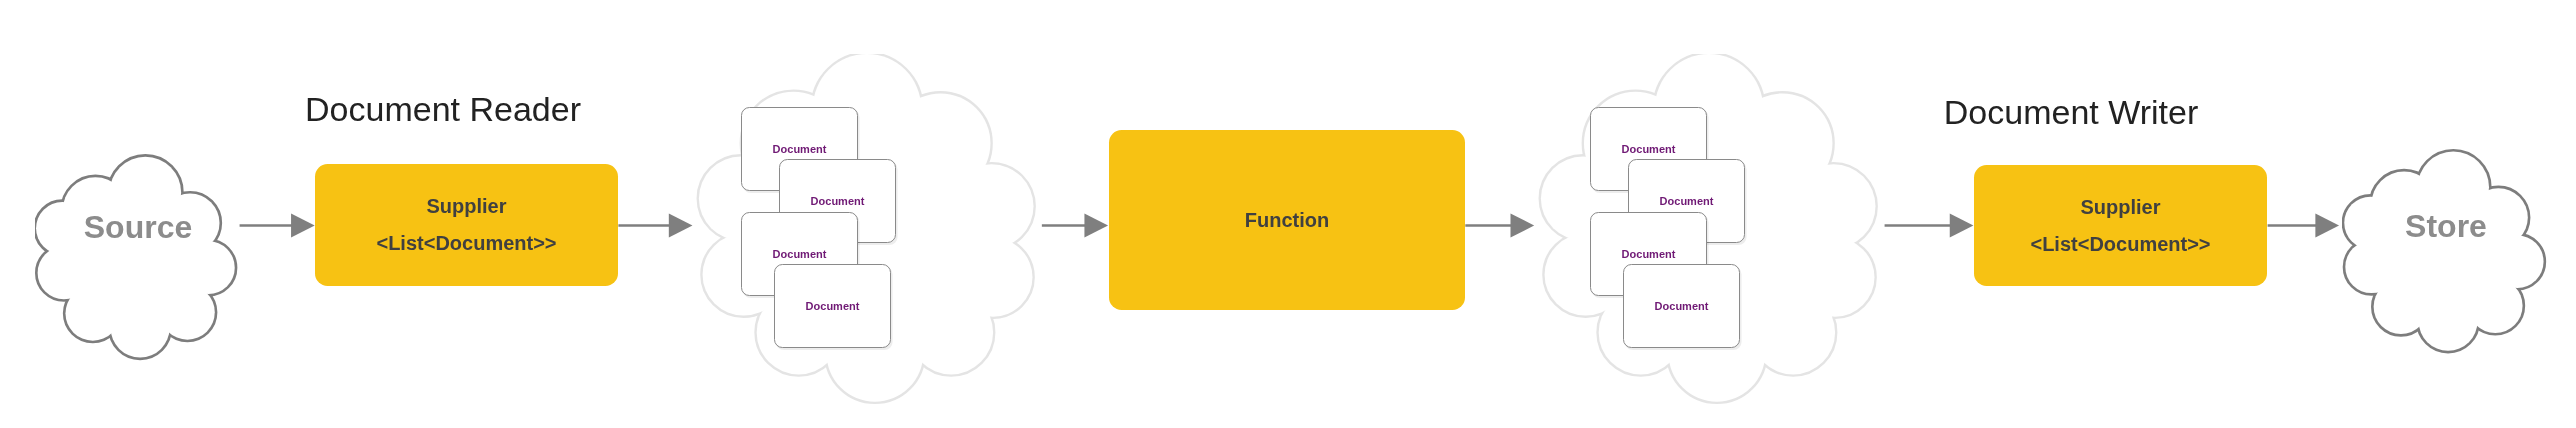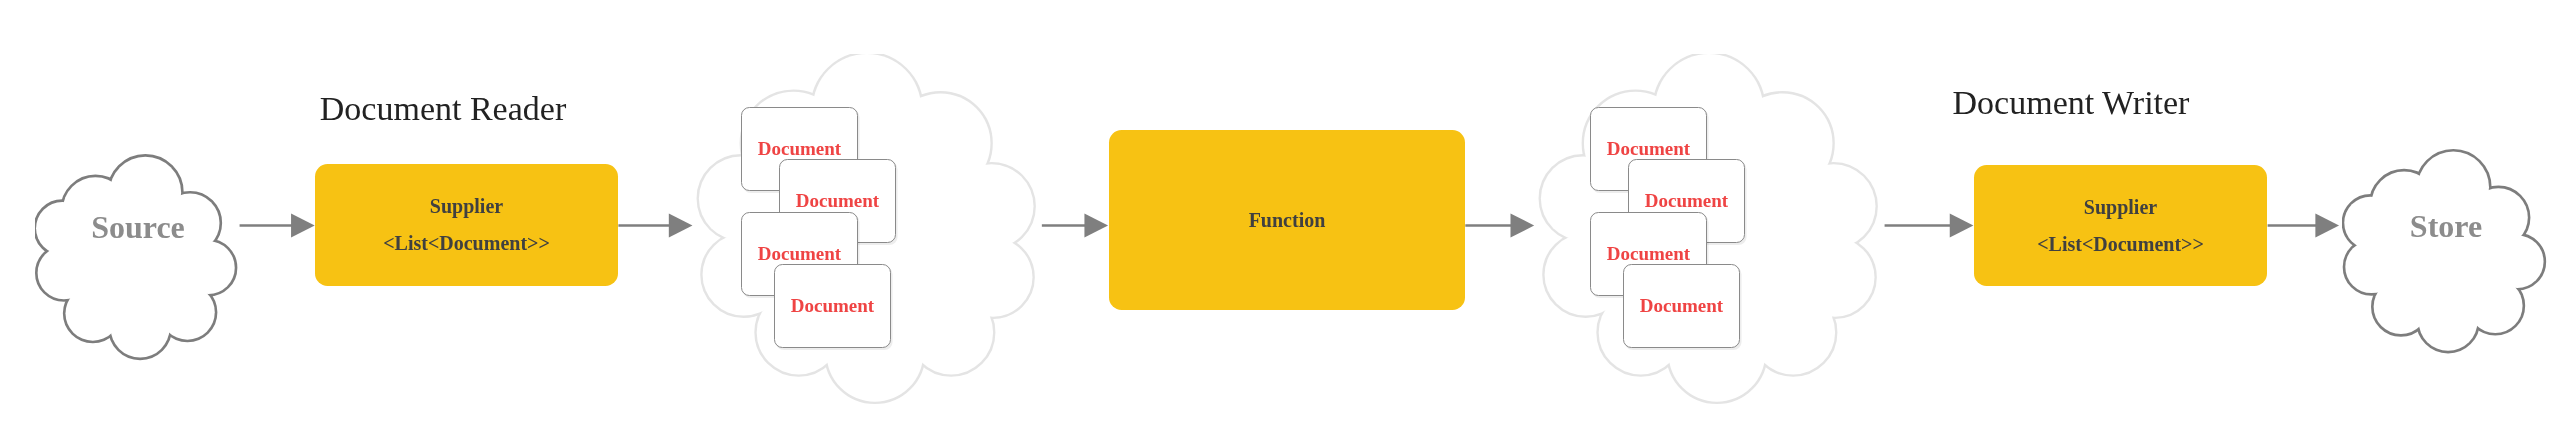--- a/index.html
+++ b/index.html
@@ -6,21 +6,21 @@
     margin: 0;
     padding: 0;
     background: #ffffff;
   }
   .canvas {
     position: relative;
     width: 2576px;
     height: 411px;
     background: #ffffff;
     overflow: hidden;
-    font-family: Liberation Serif, serif;
+    font-family: Liberation Sans, sans-serif;
     border-radius: 23px;
   }
   .arrows {
     position: absolute;
     left: 0; top: 0;
     width: 2576px; height: 429px;
   }
   .cloud-svg {
     position: absolute;
     display: block;
@@ -66,22 +66,22 @@
     height: 82px;
     background: #ffffff;
     border: 1.6px solid #8A8A8A;
     border-radius: 8.4px;
     box-shadow: 1.6px 2.1px 0 rgba(0,0,0,0.07);
     display: flex;
     align-items: center;
     justify-content: center;
   }
   .doc-card .card-text {
-    color: #ef4444;
-    font-size: 19px;
+    color: #701a75;
+    font-size: 11px;
     font-weight: 700;
     white-space: nowrap;
   }
 </style>
 </head>
 <body>
 
 <div class="canvas">
 
   <svg class="arrows" viewBox="0 0 4903 816" xmlns="http://www.w3.org/2000/svg">
@@ -105,21 +105,21 @@
       <line x1="3587" y1="429" x2="3715" y2="429" stroke="#7F7F7F" stroke-width="5"></line>
       <polygon points="3711,406 3756,429 3711,452" fill="#7F7F7F"></polygon>
     </g>
     <g>
       <line x1="4316" y1="429" x2="4411" y2="429" stroke="#7F7F7F" stroke-width="5"></line>
       <polygon points="4407,406 4452,429 4407,452" fill="#7F7F7F"></polygon>
     </g>
   </svg>
 
   <div class="stage-title" style="left:443px; top:92px;">Document Reader</div>
-  <div class="stage-title" style="left:2071px; top:86px;">Document Writer</div>
+  <div class="stage-title" style="left:2071px; top:95px;">Document Writer</div>
 
   <svg class="cloud-svg" style="left:35px; top:144px;" width="205" height="221" viewBox="0 0 390 420" xmlns="http://www.w3.org/2000/svg">
     <g stroke="#7D7D7D" stroke-width="10" fill="#ffffff">
       <circle cx="115" cy="125" r="62"></circle>
         <circle cx="210" cy="92" r="68"></circle>
         <circle cx="295" cy="150" r="56"></circle>
       <circle cx="330" cy="235" r="50"></circle>
         <circle cx="290" cy="320" r="52"></circle>
         <circle cx="200" cy="350" r="56"></circle>
       <circle cx="110" cy="322" r="52"></circle>

